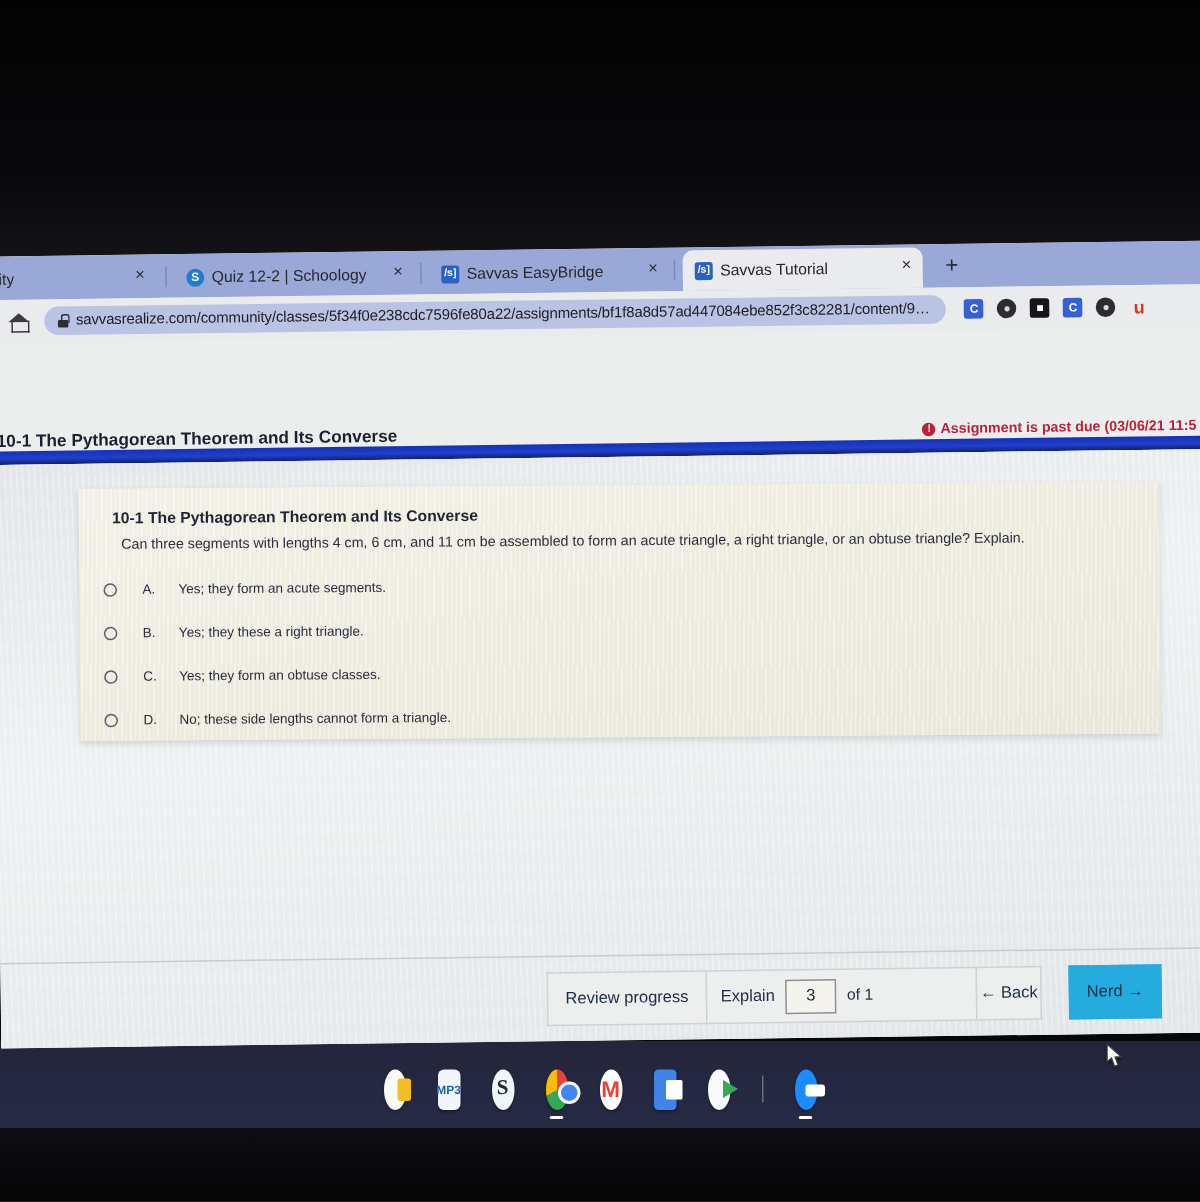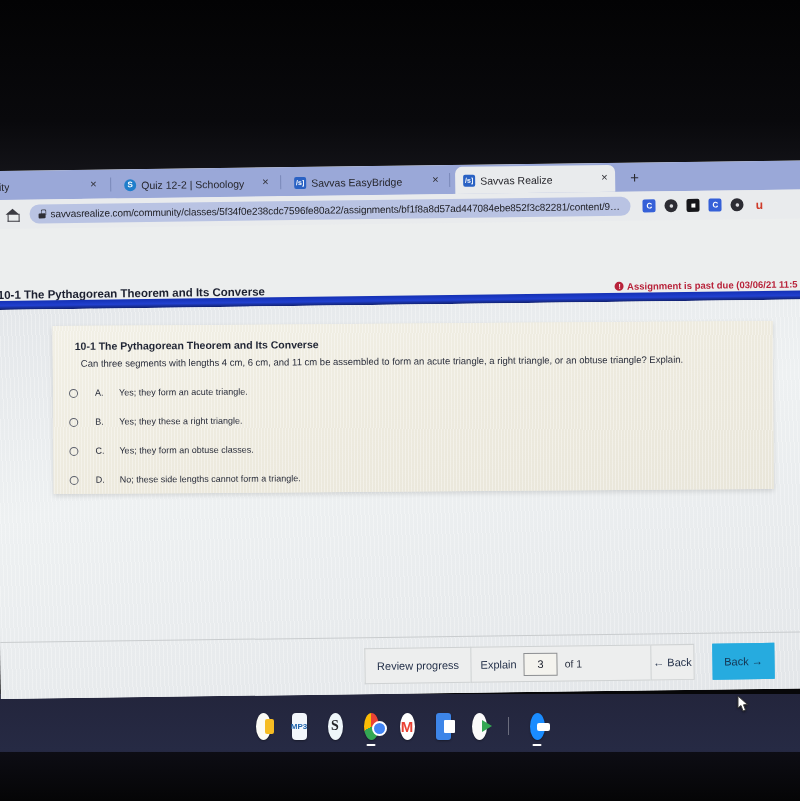--- a/index.html
+++ b/index.html
@@ -364,21 +364,21 @@
 
       <div class="tab inactive" style="left:292px;width:160px;">
         <span class="favicon fav-savvas">/s]</span>
         <span class="tab-title">Savvas EasyBridge</span>
       </div>
       <span class="tab-x" style="position:absolute;left:438px;top:9px;">×</span>
       <div class="tab-sep" style="left:455px;"></div>
 
       <div class="tab active" style="left:461px;width:160px;">
         <span class="favicon fav-savvas">/s]</span>
-        <span class="tab-title">Savvas Realize</span>
+        <span class="tab-title">Savvas Tutorial</span>
       </div>
       <span class="tab-x" style="position:absolute;left:607px;top:9px;">×</span>
 
       <span class="newtab" style="left:636px;">+</span>
     </div>
 
     <div class="omnirow">
       <span class="home-icon"></span>
       <div class="urlbar">
         <span class="lock"></span>
@@ -418,21 +418,21 @@
 
     <div class="content-area">
 
       <div class="question-card">
         <div class="q-title">10-1 The Pythagorean Theorem and Its Converse</div>
         <div class="q-prompt">Can three segments with lengths 4 cm, 6 cm, and 11 cm be assembled to form an acute triangle, a right triangle, or an obtuse triangle? Explain.</div>
 
         <div class="option" style="top:62px;">
           <span class="radio"></span>
           <span class="opt-letter">A.</span>
-          <span class="opt-text">Yes; they form an acute triangle.</span>
+          <span class="opt-text">Yes; they form an acute segments.</span>
         </div>
 
         <div class="option" style="top:91px;">
           <span class="radio"></span>
           <span class="opt-letter">B.</span>
           <span class="opt-text">Yes; they these a right triangle.</span>
         </div>
 
         <div class="option" style="top:120px;">
           <span class="radio"></span>
@@ -450,21 +450,21 @@
       <div class="navbar">
         <div class="nav-btn nav-review">Review progress</div>
 
         <div class="nav-btn nav-question">
           <span>Explain</span>
           <span class="qnum-box">3</span>
           <span class="nav-of">of 1</span>
         </div>
 
         <div class="nav-btn nav-back">← Back</div>
-        <div class="nav-btn nav-next">Back →</div>
+        <div class="nav-btn nav-next">Nerd →</div>
       </div>
     </div>
   </div>
 
   <svg class="cursor" viewBox="0 0 16 20">
     <path d="M3 2 L3 14 L6 11.5 L8 17 L10.5 16 L8.5 10.8 L12.5 10.5 Z" fill="#ffffff" stroke="#3a3a3a" stroke-width="1"></path>
   </svg>
 
   <div class="shelf">
     <span class="shelf-icon ic-keep"></span>

